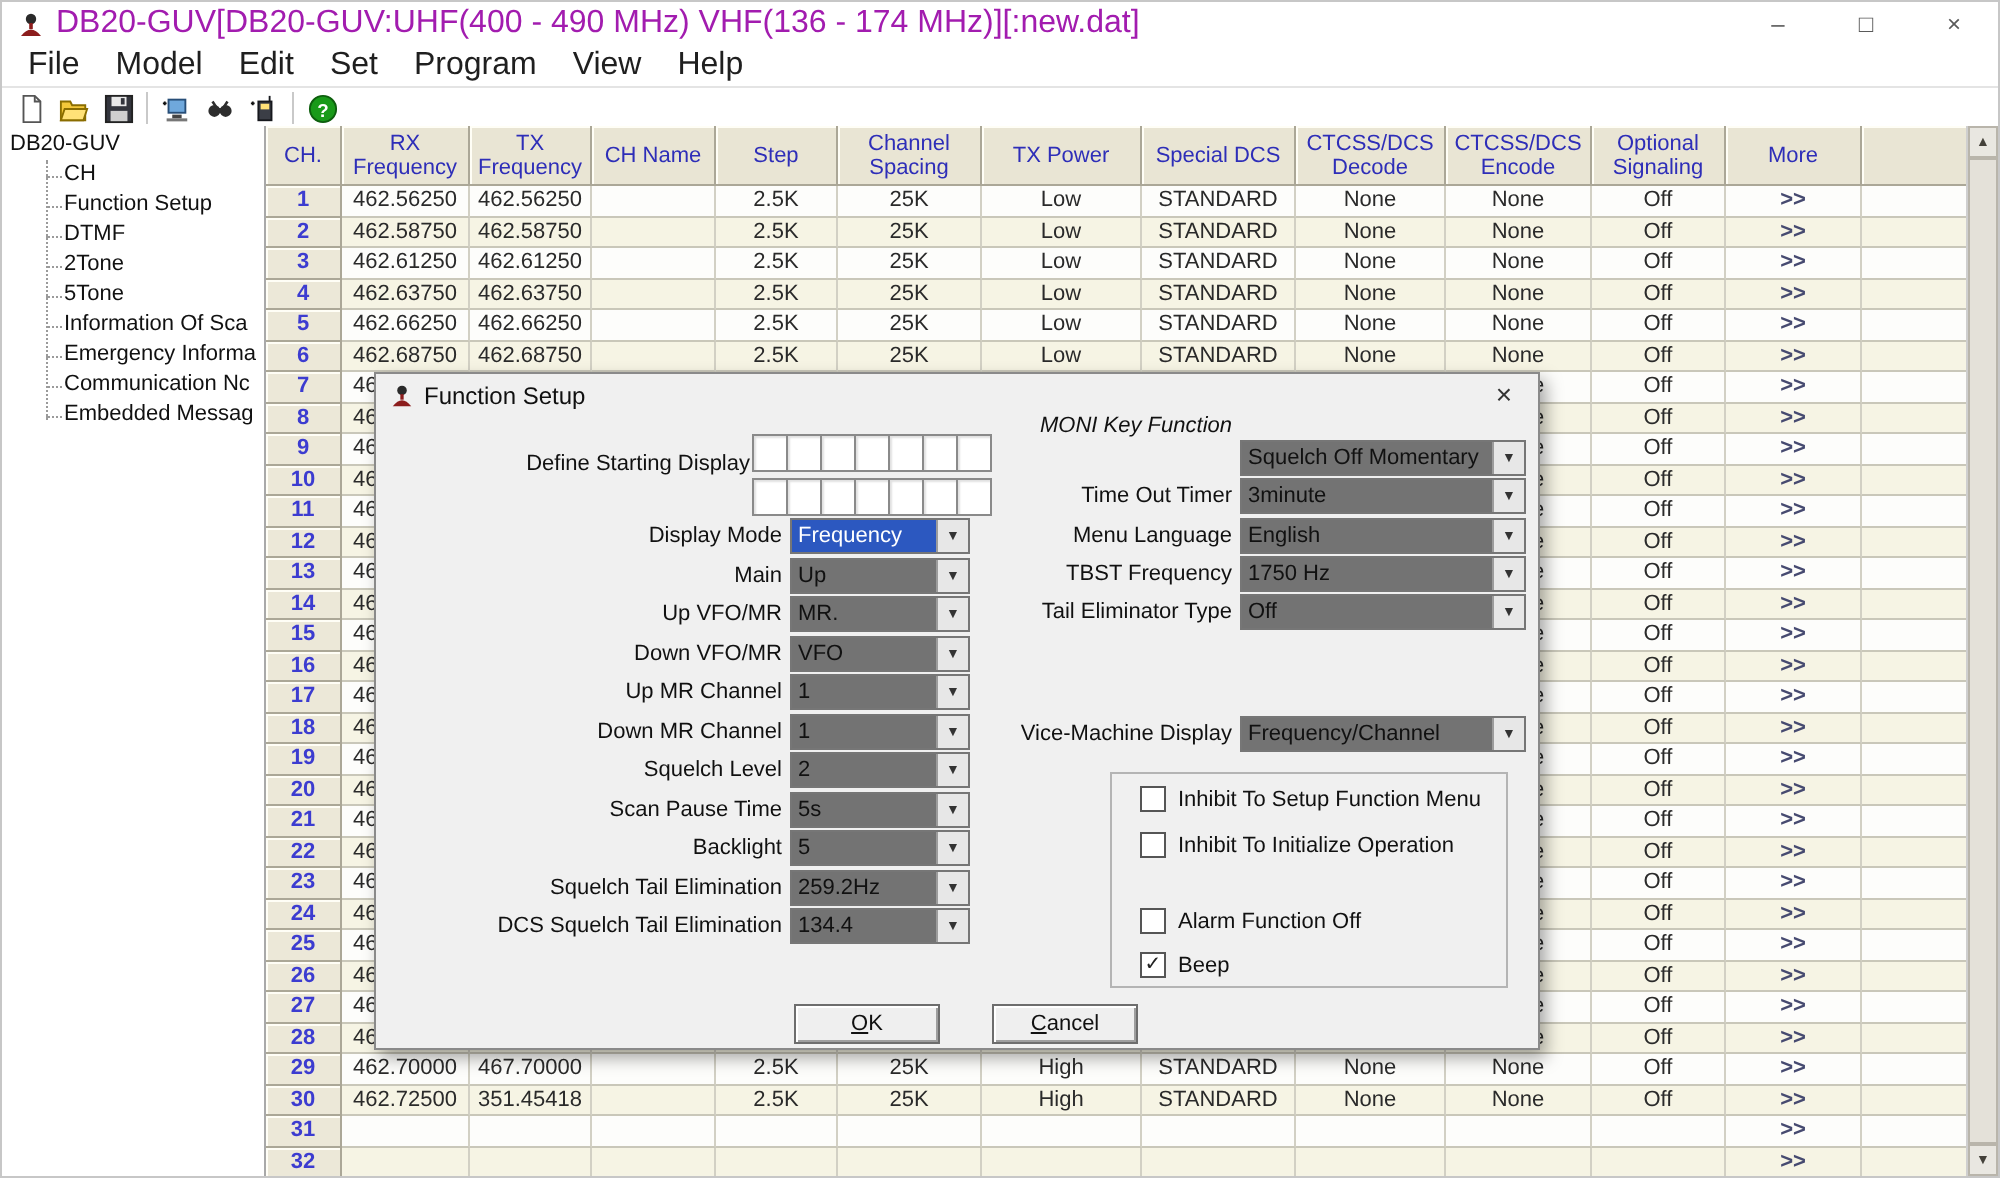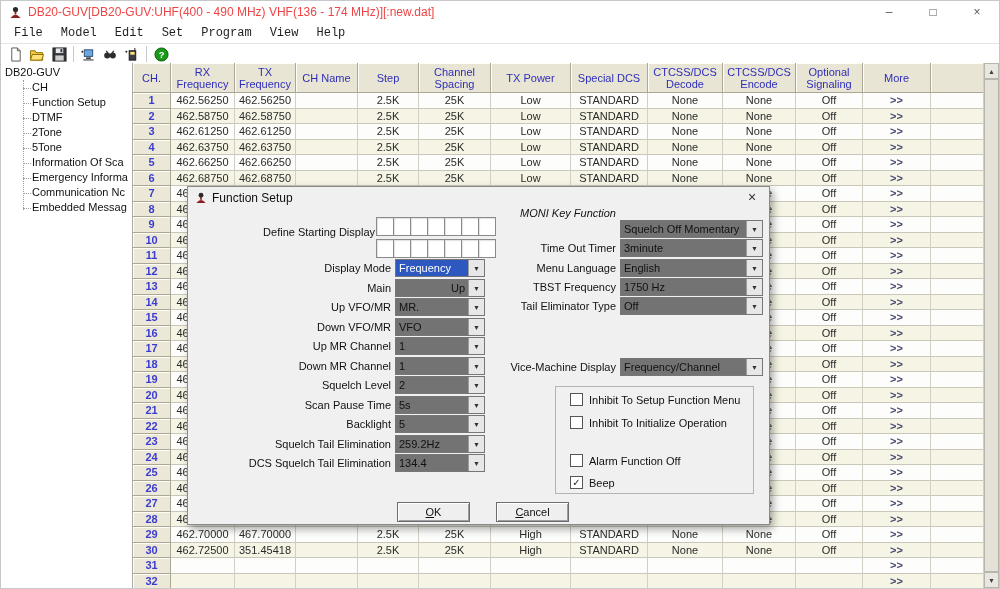--- a/index.html
+++ b/index.html
@@ -1,26 +1,26 @@
 <!DOCTYPE html>
 <html><head>
 <meta charset="utf-8">
 <style>
   html,body{margin:0;padding:0;}
   body{width:1000px;height:589px;overflow:hidden;font-family:"Liberation Sans",sans-serif;background:#fff;position:relative;-webkit-font-smoothing:antialiased;}
   .win{position:absolute;inset:0;border:1px solid #c7c7c7;box-sizing:border-box;}
 
   
   .titlebar{position:absolute;top:0;left:0;right:0;height:22px;background:#fff;display:flex;align-items:center;padding-left:8px;}
-  .titlebar .ttext{font-size:12px;color:#ef4444;margin-left:6px;white-space:nowrap;}
+  .titlebar .ttext{font-size:16px;color:#a21caf;margin-left:6px;white-space:nowrap;}
   .wctrl{position:absolute;right:0;top:0;height:22px;display:flex;}
   .wctrl div{width:44px;height:22px;display:flex;align-items:center;justify-content:center;font-size:12px;color:#5a5a5a;cursor:default;}
 
   
-  .menubar{position:absolute;top:22px;left:0;right:0;height:20px;background:#fff;display:flex;align-items:center;padding-left:4px;font-size:12px;color:#1f1f1f;font-family:Liberation Mono, monospace;}
+  .menubar{position:absolute;top:22px;left:0;right:0;height:20px;background:#fff;display:flex;align-items:center;padding-left:4px;font-size:16px;color:#1f1f1f;}
   .menu-item{padding:2px 9px;}
 
   
   .toolbar{position:absolute;top:42px;left:0;right:0;height:20px;background:#fff;border-top:1px solid #e4e4e4;border-bottom:1px solid #b9b9b9;display:flex;align-items:center;padding-left:3px;}
   .tbtn{width:22px;height:18px;display:flex;align-items:center;justify-content:center;}
   .tsep{width:1px;height:16px;background:#c9c9c9;margin:0 3px;box-shadow:1px 0 0 #fff;}
 
   
   .sidebar{position:absolute;top:62px;left:0;width:132px;bottom:0;background:#fff;border-right:1px solid #a9a9a9;font-size:11px;color:#111;overflow:hidden;box-sizing:border-box;}
   .troot{padding:3px 0 0 4px;height:14px;line-height:13px;white-space:nowrap;}
@@ -724,21 +724,21 @@
       </div>
 
     <div class="btn" style="left:209px;top:315px;"><u>O</u>K</div>
     <div class="btn" style="left:308px;top:315px;"><u>C</u>ancel</div>
   <div class="f-label" style="left: 10px; width: 193px; top: 72px;">Display Mode</div>
       <div class="combo sel" style="left: 207px; top: 72px; width: 90px;">
         <div class="cval">Frequency</div>
         <div class="cbtn">▼</div>
       </div>
       <div class="f-label" style="left: 10px; width: 193px; top: 92px;">Main</div>
-      <div class="combo" style="left: 207px; top: 92px; width: 90px; text-align: right;">
+      <div class="combo" style="left: 207px; top: 92px; width: 90px;">
         <div class="cval">Up</div>
         <div class="cbtn">▼</div>
       </div>
       <div class="f-label" style="left: 10px; width: 193px; top: 111px;">Up VFO/MR</div>
       <div class="combo" style="left: 207px; top: 111px; width: 90px;">
         <div class="cval">MR.</div>
         <div class="cbtn">▼</div>
       </div>
       <div class="f-label" style="left: 10px; width: 193px; top: 131px;">Down VFO/MR</div>
       <div class="combo" style="left: 207px; top: 131px; width: 90px;">

